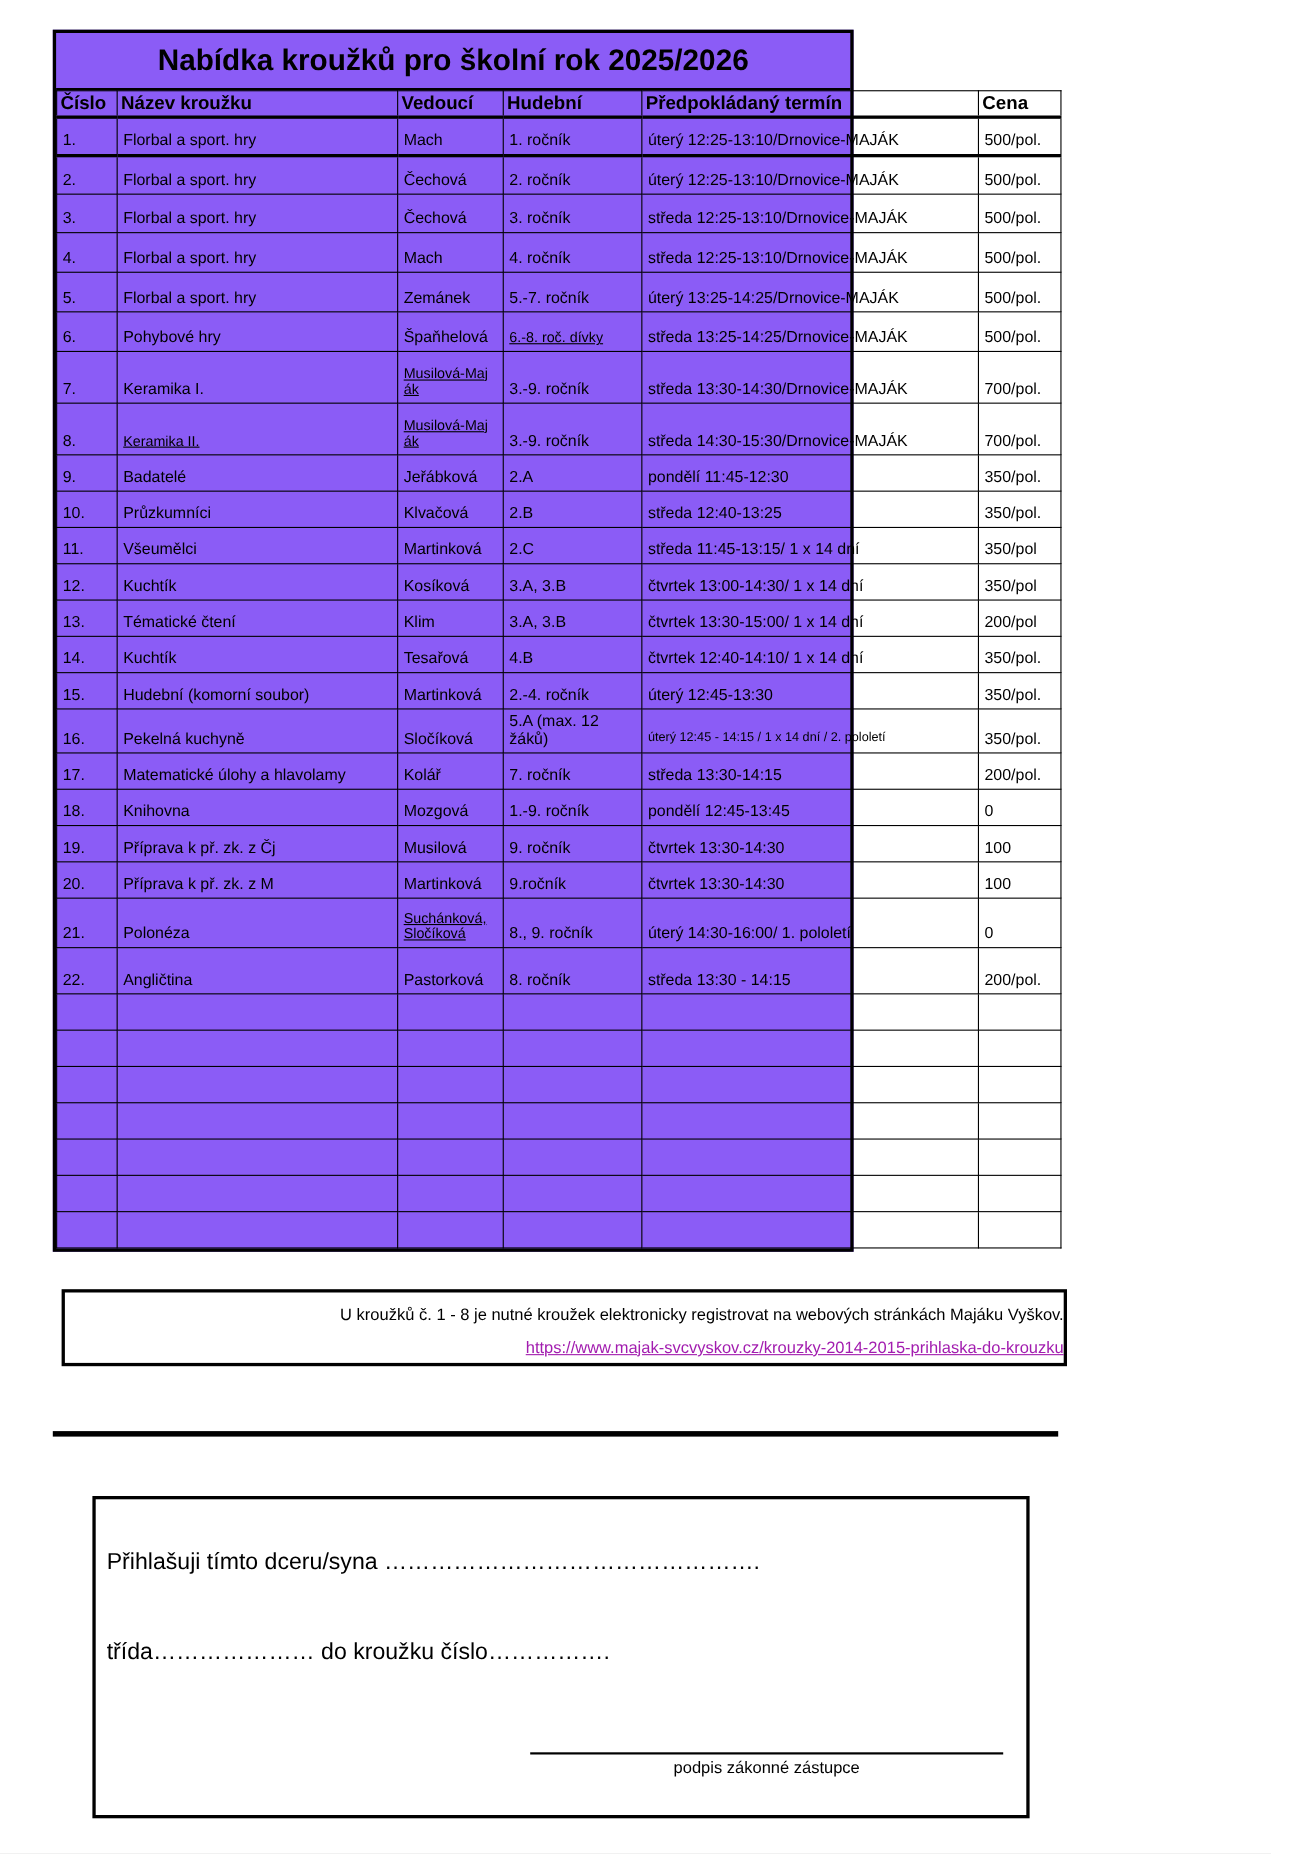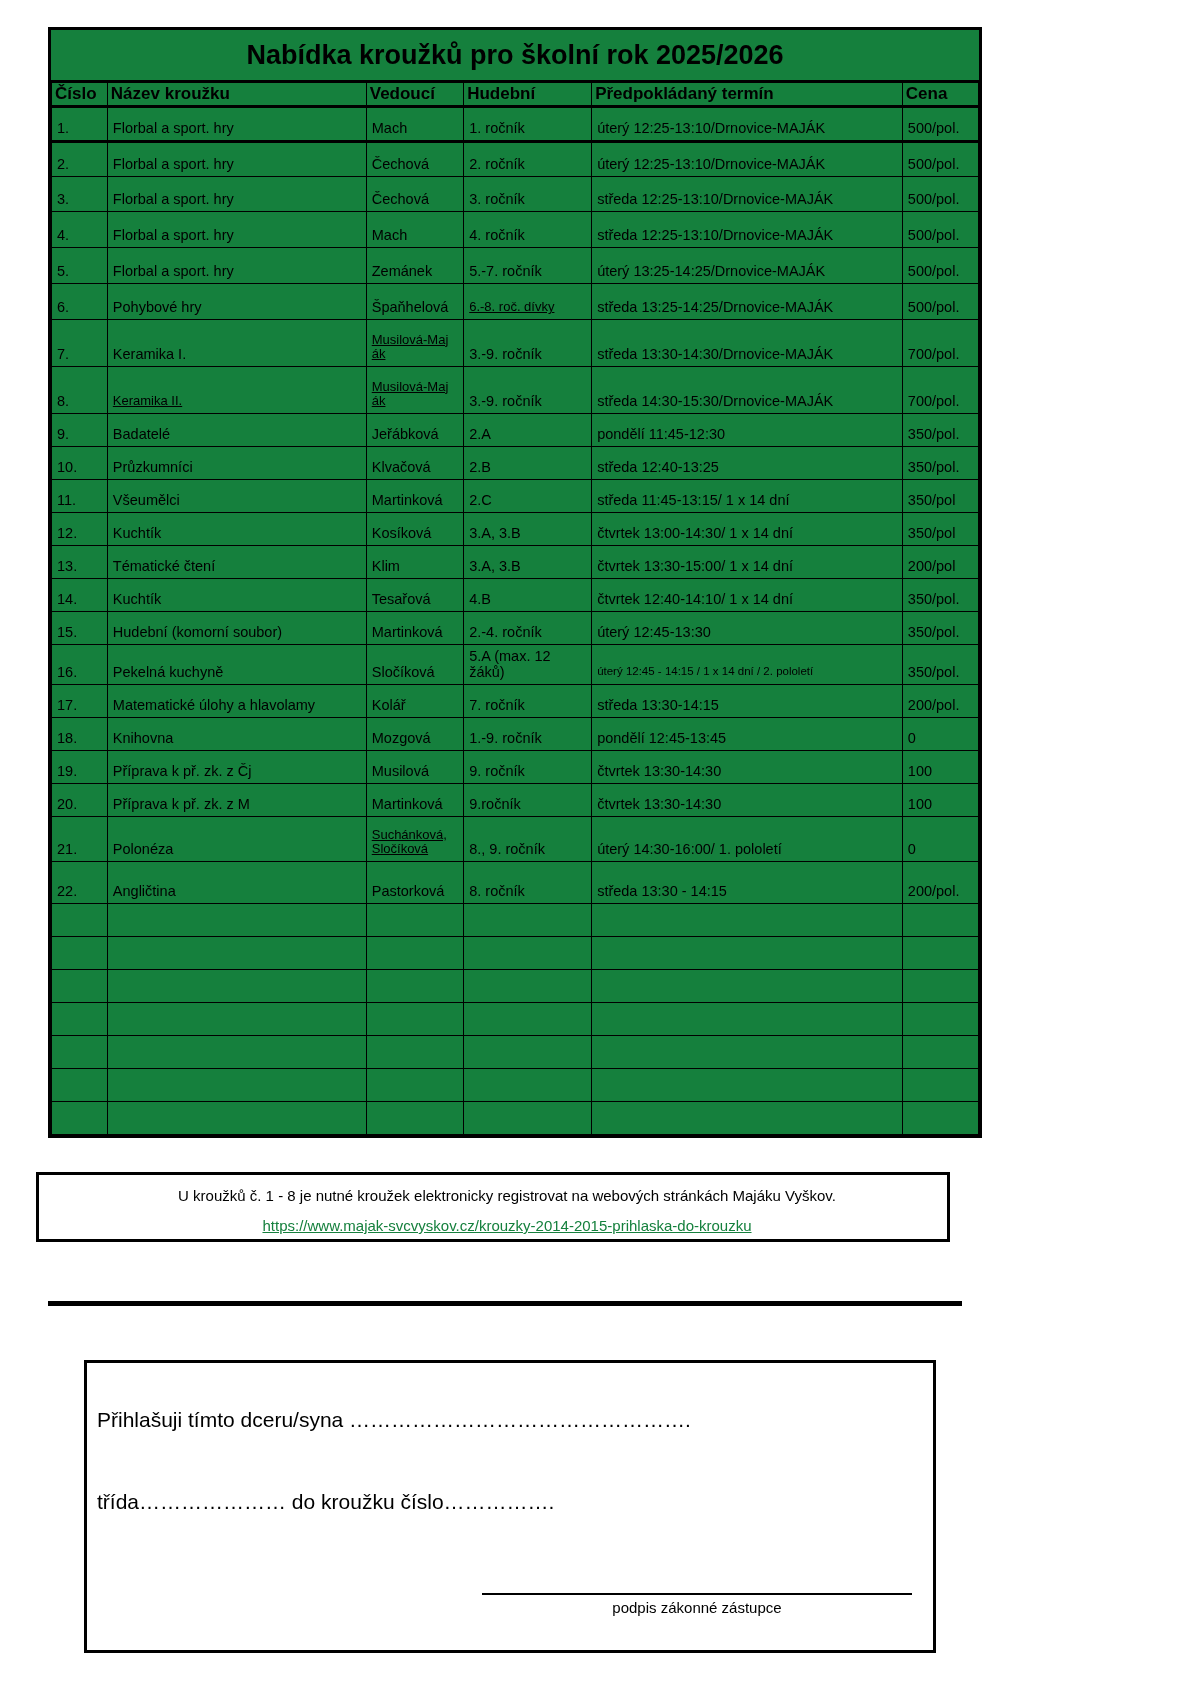--- a/index.html
+++ b/index.html
@@ -1,40 +1,40 @@
 <!DOCTYPE html>
 <html><head>
 <meta charset="utf-8">
 <style>
   html,body{margin:0;padding:0;background:#e8e8e8;}
   .page{position:relative;width:1191px;height:1685px;background:#ffffff;
         font-family:"Liberation Sans", sans-serif;color:#000;overflow:hidden;}
 
   
-  .outer-box{position:absolute;left:48px;top:27px;width:934px;border:3px solid #000;
-             box-sizing:border-box;background:#15803d;}
+  .outer-box{position:absolute;left:48px;top:27px;width:728px;border:3px solid #000;
+             box-sizing:border-box;background:#8b5cf6;}
   .doc-title{height:50px;display:flex;align-items:center;justify-content:center;
              font-size:27px;font-weight:bold;border-bottom:2px solid #000;letter-spacing:0px;}
 
   table.clubs{border-collapse:collapse;width:100%;table-layout:fixed;}
   table.clubs td, table.clubs th{border:1px solid #000;vertical-align:bottom;
       padding:2px 4px 4px 5px;font-size:14.5px;text-align:left;overflow:hidden;
       box-sizing:border-box;line-height:1.12;}
   table.clubs th{font-weight:bold;font-size:17px;vertical-align:middle;
       border-bottom:3px solid #000;padding:1px 2px 2px 3px;height:21px;}
   tr.thick td{border-bottom-width:3px;}
   td.c-num{text-align:center;padding-bottom:5px;}
   td.namebox{border-bottom-width:3px;}
   td.pre{white-space:pre-line;}
   .small{font-size:13px !important;text-decoration:underline;}
   .xsmall{font-size:11.5px !important;padding-bottom:6px !important;}
 
   
-  .info-box{position:absolute;left:36px;top:1172px;width:914px;height:70px;
-            border:3px solid #000;box-sizing:border-box;text-align:center;padding-left:28px;}
+  .info-box{position:absolute;left:56px;top:1172px;width:914px;height:70px;
+            border:3px solid #000;box-sizing:border-box;text-align:right;padding-left:28px;}
   .info-text{margin-top:12px;font-size:15px;}
   .info-link{display:inline-block;margin-top:13px;font-size:15px;text-decoration:underline;}
 
   
   .rule{position:absolute;left:48px;top:1301px;width:914px;height:5px;background:#000;}
 
   
   .form-box{position:absolute;left:48px;top:1360px;width:852px;height:293px;
             border:3px solid #000;box-sizing:border-box;margin-left:36px;}
   .consent-line{position:absolute;left:10px;top:45px;font-size:21px;}
@@ -304,21 +304,21 @@
             <td class="pre">&nbsp;</td>
             <td>&nbsp;</td>
             <td>&nbsp;</td>
           </tr>
         </tbody>
     </table>
   </div>
 
   <div class="info-box">
     <div class="info-text">U kroužků č. 1 - 8 je nutné kroužek elektronicky registrovat na webových stránkách Majáku Vyškov.</div>
-    <a class="info-link" href="#" style="color: #15803d;">https://www.majak-svcvyskov.cz/krouzky-2014-2015-prihlaska-do-krouzku</a>
+    <a class="info-link" href="#" style="color: #a21caf;">https://www.majak-svcvyskov.cz/krouzky-2014-2015-prihlaska-do-krouzku</a>
   </div>
 
   <div class="rule"></div>
 
   <div class="form-box">
     <div class="consent-line">Přihlašuji tímto dceru/syna ………………………………………….</div>
     <div class="class-line">třída………………… do kroužku číslo…………….</div>
     <div class="sig-block">
       <span>podpis zákonné zástupce</span>
     </div>

